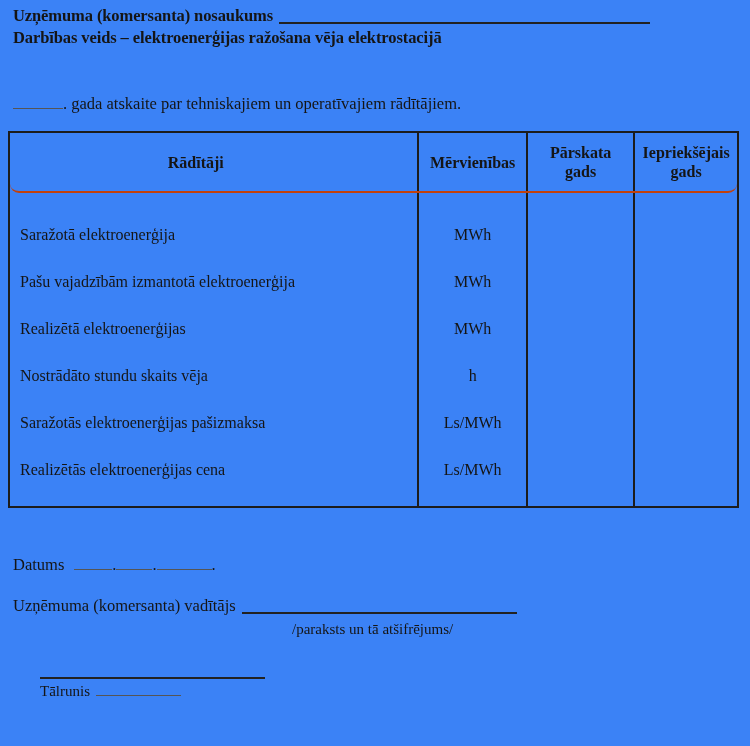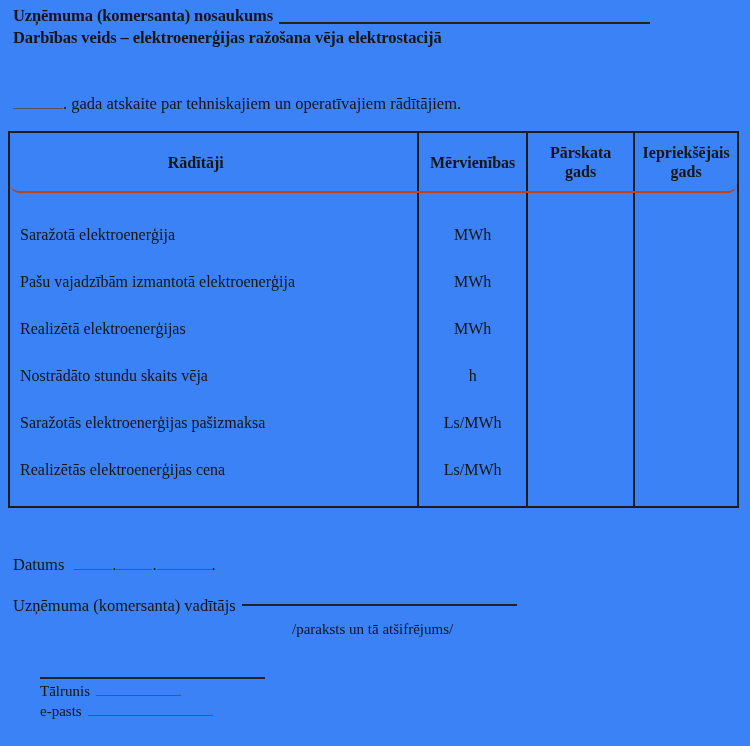--- a/index.html
+++ b/index.html
@@ -118,29 +118,26 @@
         <div class="val-row"></div>
         <div class="val-row"></div>
       </div>
     </div>
   </div>
 
   <div class="datums-line">
     <span>Datums</span><span class="small-blank d-blank1"></span><span>.</span><span class="small-blank d-blank2"></span><span>.</span><span class="small-blank d-blank3"></span><span>.</span>
   </div>
 
-  <div class="manager-line fill-row" style="width:504px;align-items:center;">
+  <div class="manager-line fill-row" style="width:504px;">
     <span class="txt">Uzņēmuma (komersanta) vadītājs</span>
     <span class="fill-blank"></span>
   </div>
   <div class="sig-caption">/paraksts un tā atšifrējums/</div>
 
   <div class="footer">
     <div class="prep-line"></div>
     <div>
       <span>Tālrunis</span><span class="f-blank phone-blank"></span>
     </div>
-    <div>
-      <span>e-pasts</span><span class="f-blank email-blank"></span>
-    </div>
   </div>
 
 </div>
 
 </body></html>

